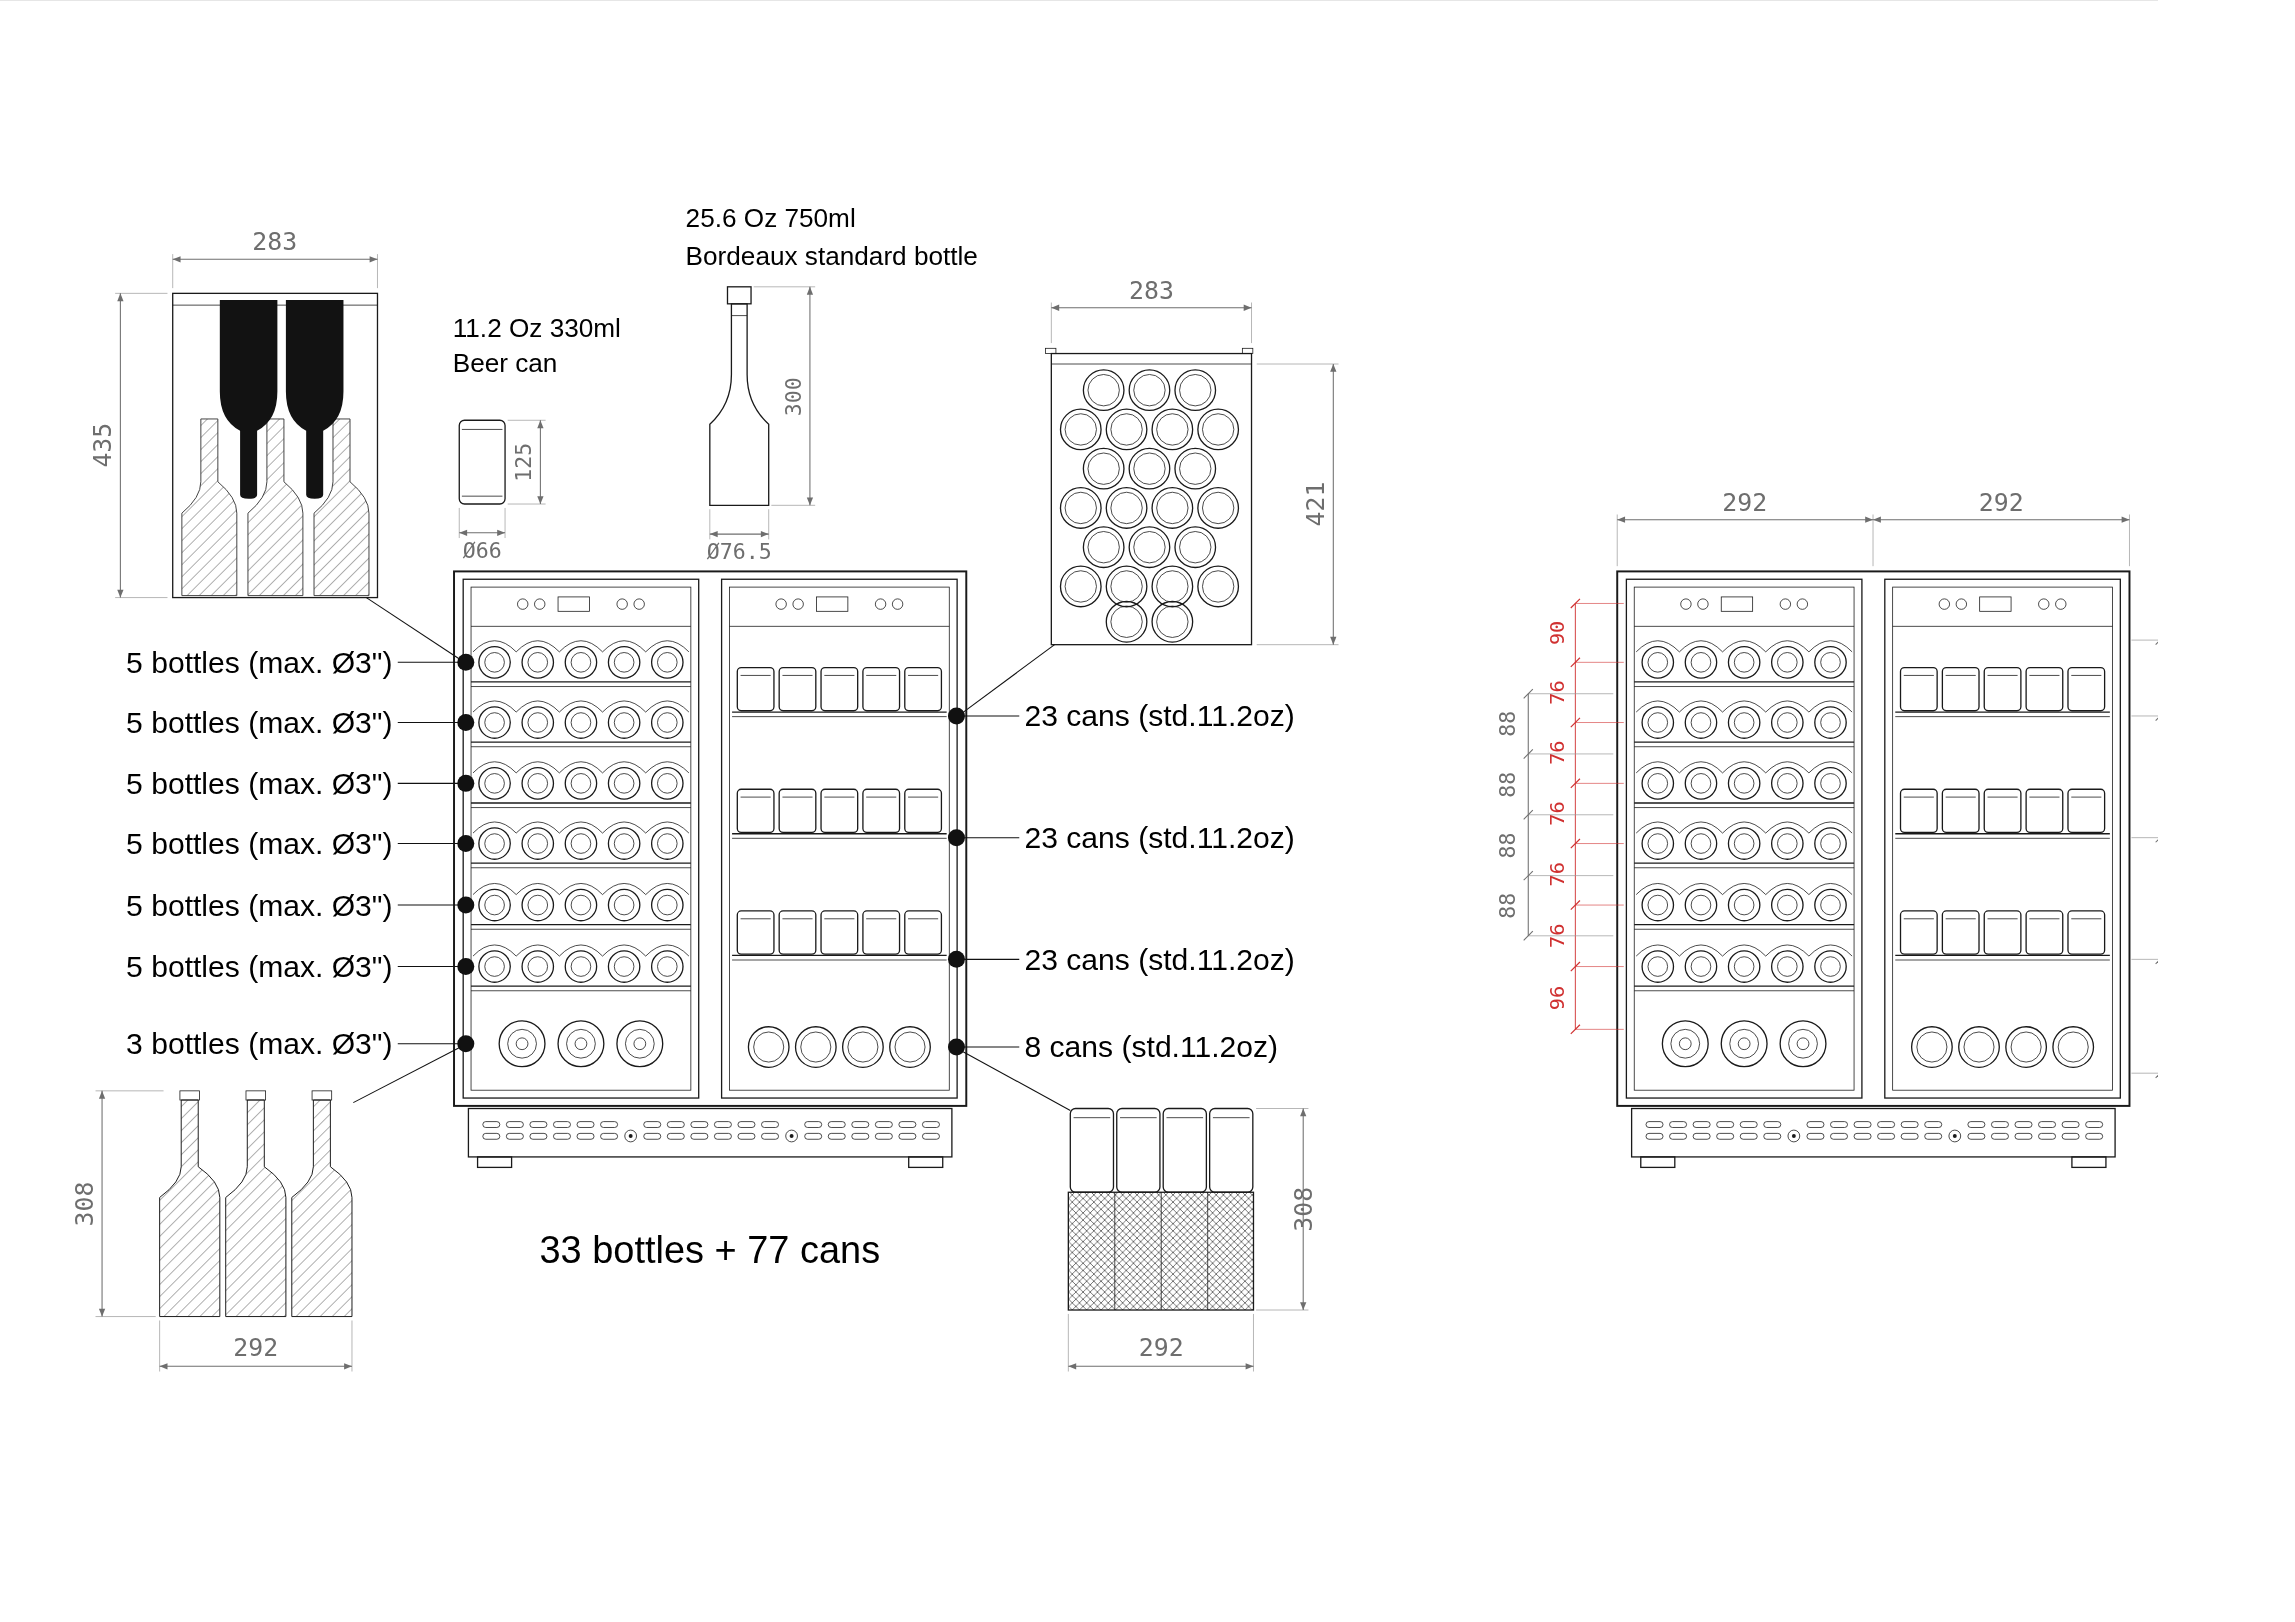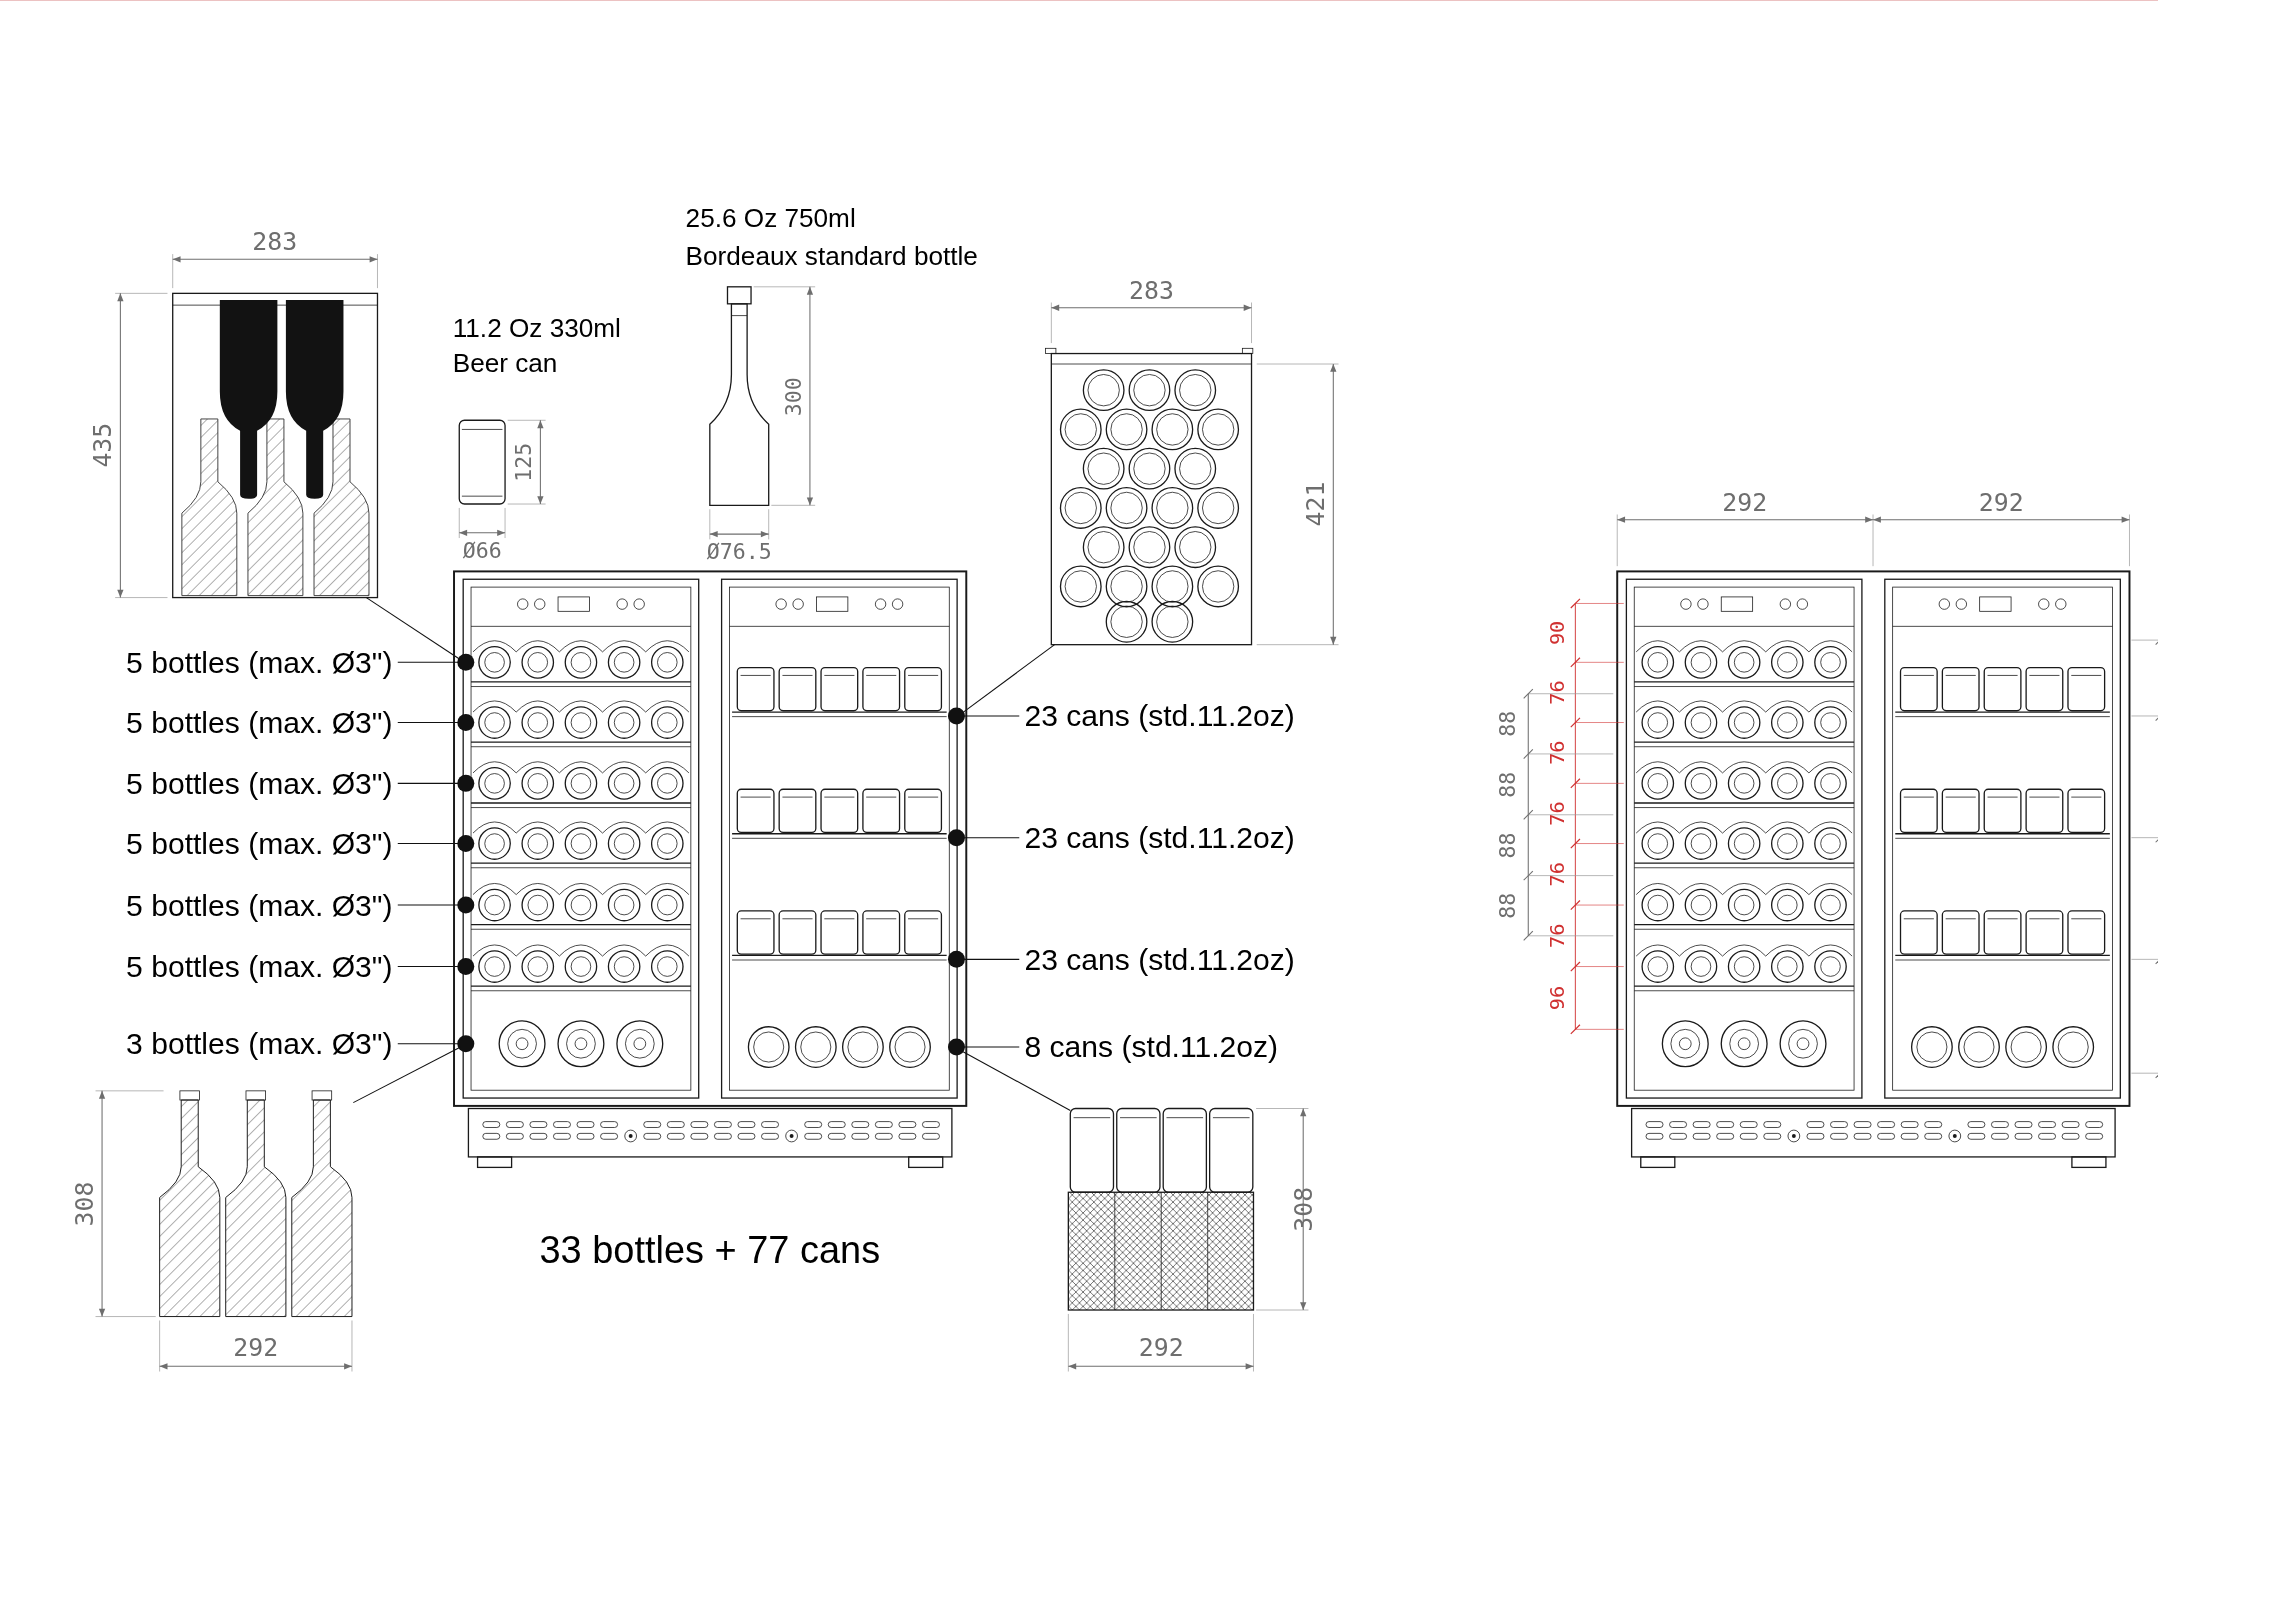--- a/index.html
+++ b/index.html
@@ -1,16 +1,16 @@
 <!DOCTYPE html>
 <html style="font-size:10.5px"><head>
 <meta charset="utf-8">
 <style>
   html,body{margin:0;padding:0;background:#ffffff;}
-  .stage{position:relative;width:2158px;height:1623px;background:#b91c1c;overflow:hidden;}
+  .stage{position:relative;width:2158px;height:1623px;background:#a3a3a3;overflow:hidden;}
   svg{display:block;}
   .ln3{fill:none;stroke:#1a1a1a;stroke-width:3;}
   .ln2{fill:none;stroke:#1a1a1a;stroke-width:2;}
   .thin{fill:none;stroke:#1a1a1a;stroke-width:1.2;}
   .lead{stroke:#111;stroke-width:1.6;fill:none;}
   .dimline{stroke:#6e6e6e;stroke-width:1.6;fill:none;}
   .ext{stroke:#9a9a9a;stroke-width:1.1;fill:none;}
   .redline{stroke:#d03030;stroke-width:1.4;fill:none;}
   .redtick{stroke:#d03030;stroke-width:1.8;fill:none;}
   .redext{stroke:#d03030;stroke-width:0.9;fill:none;}

